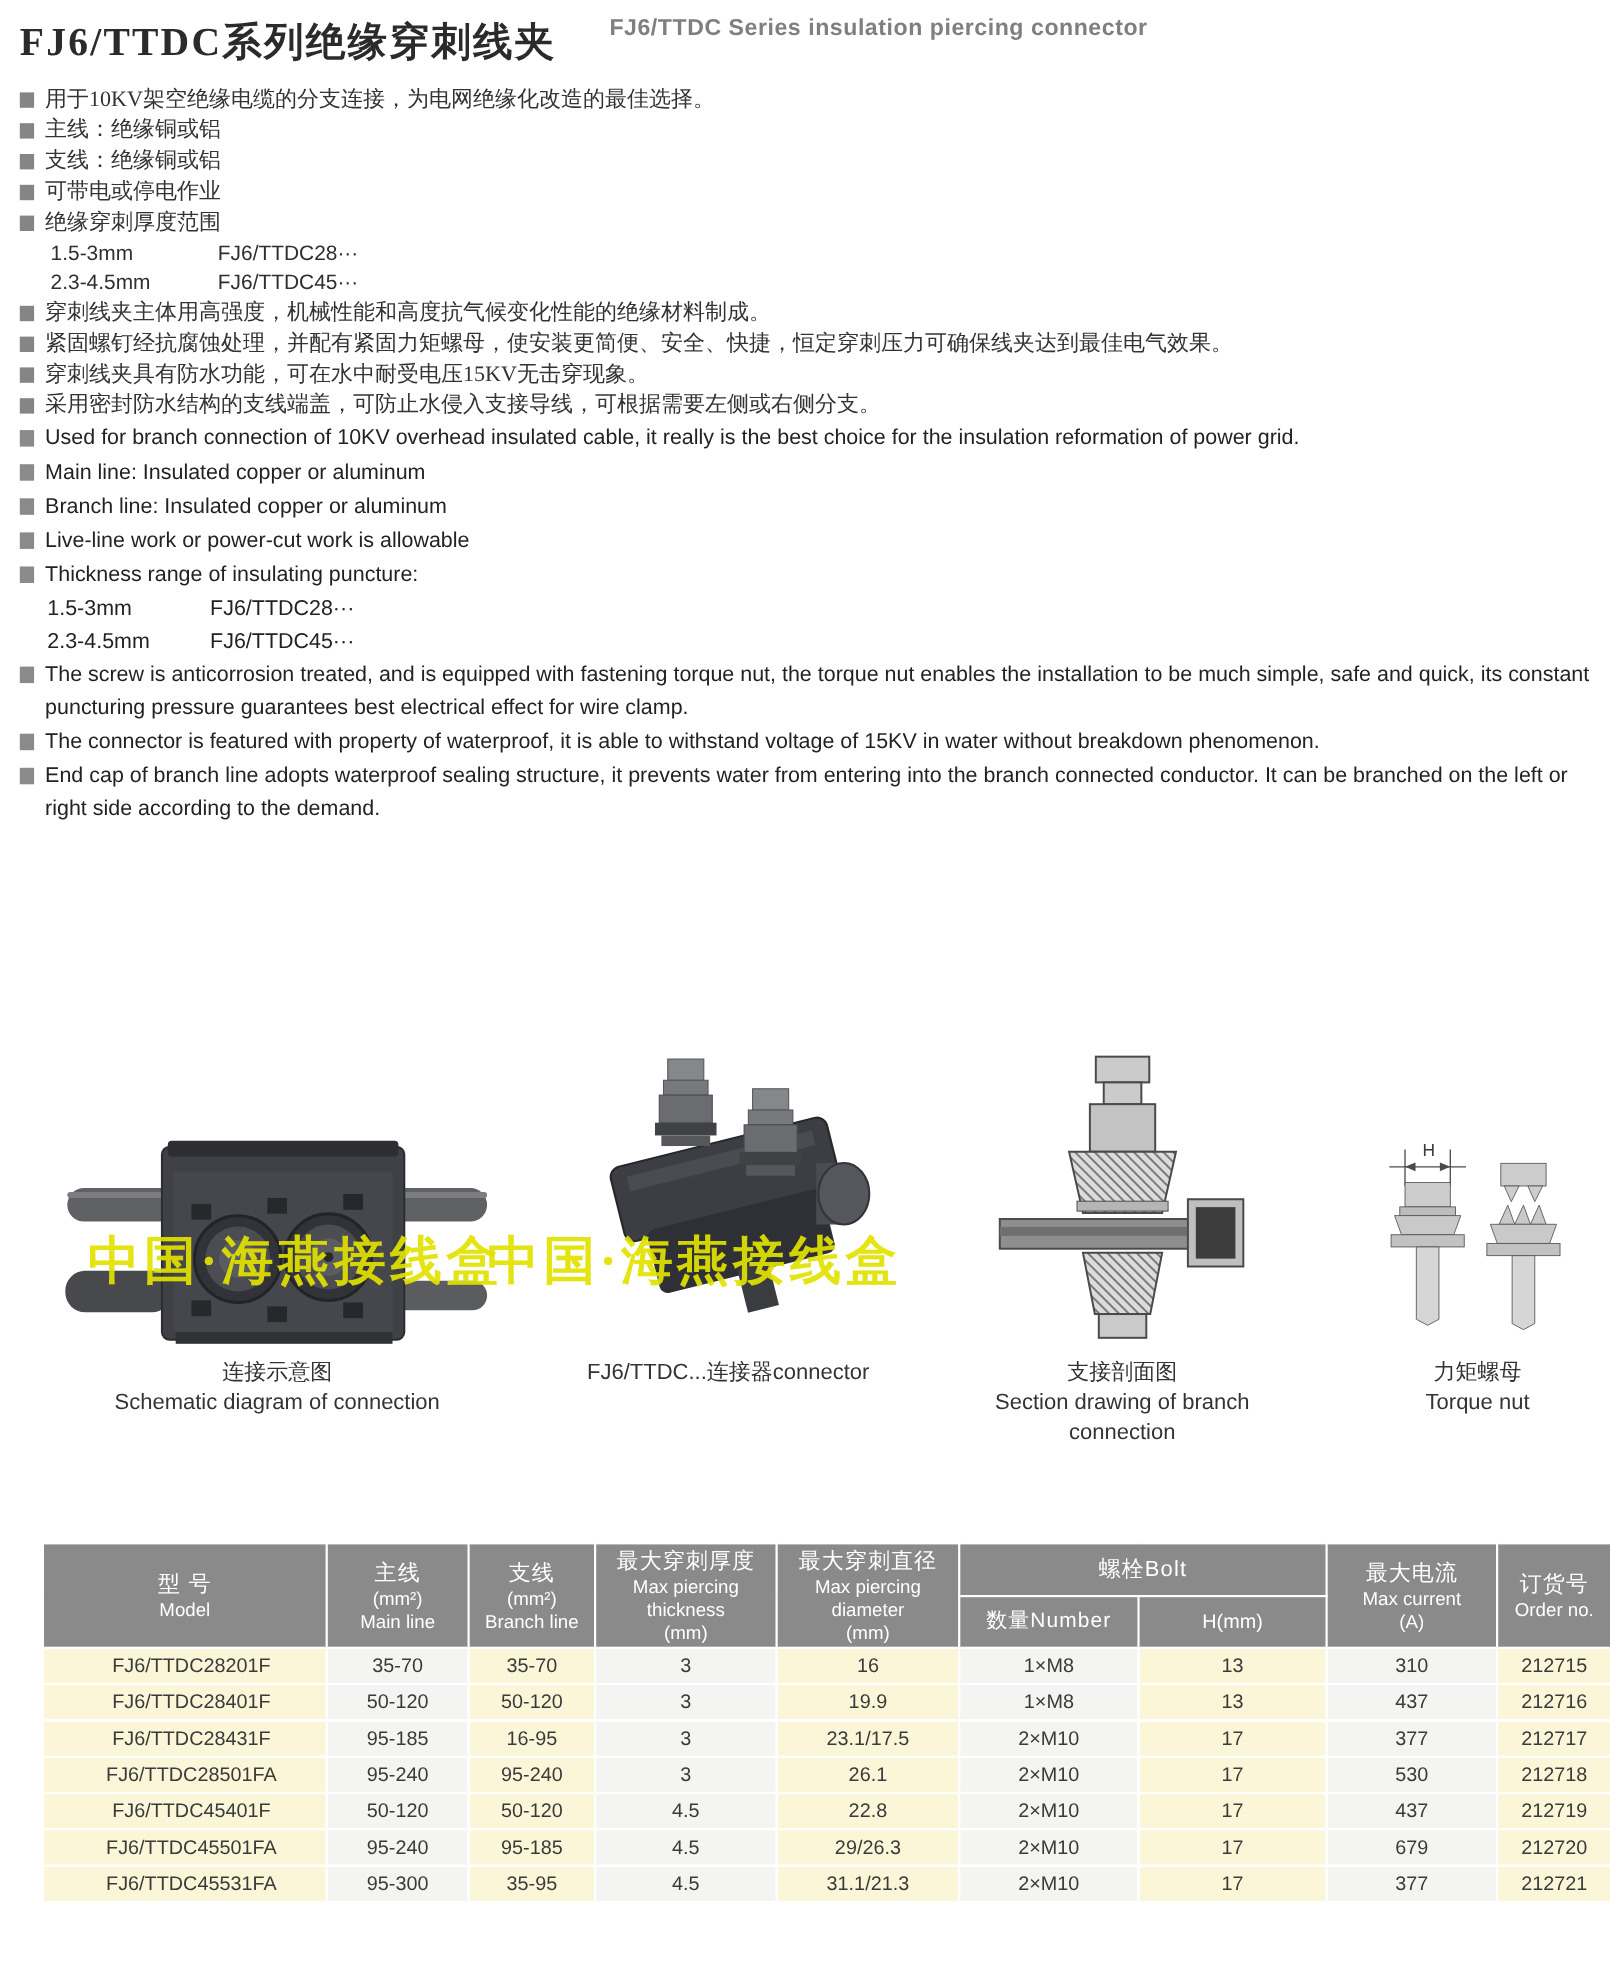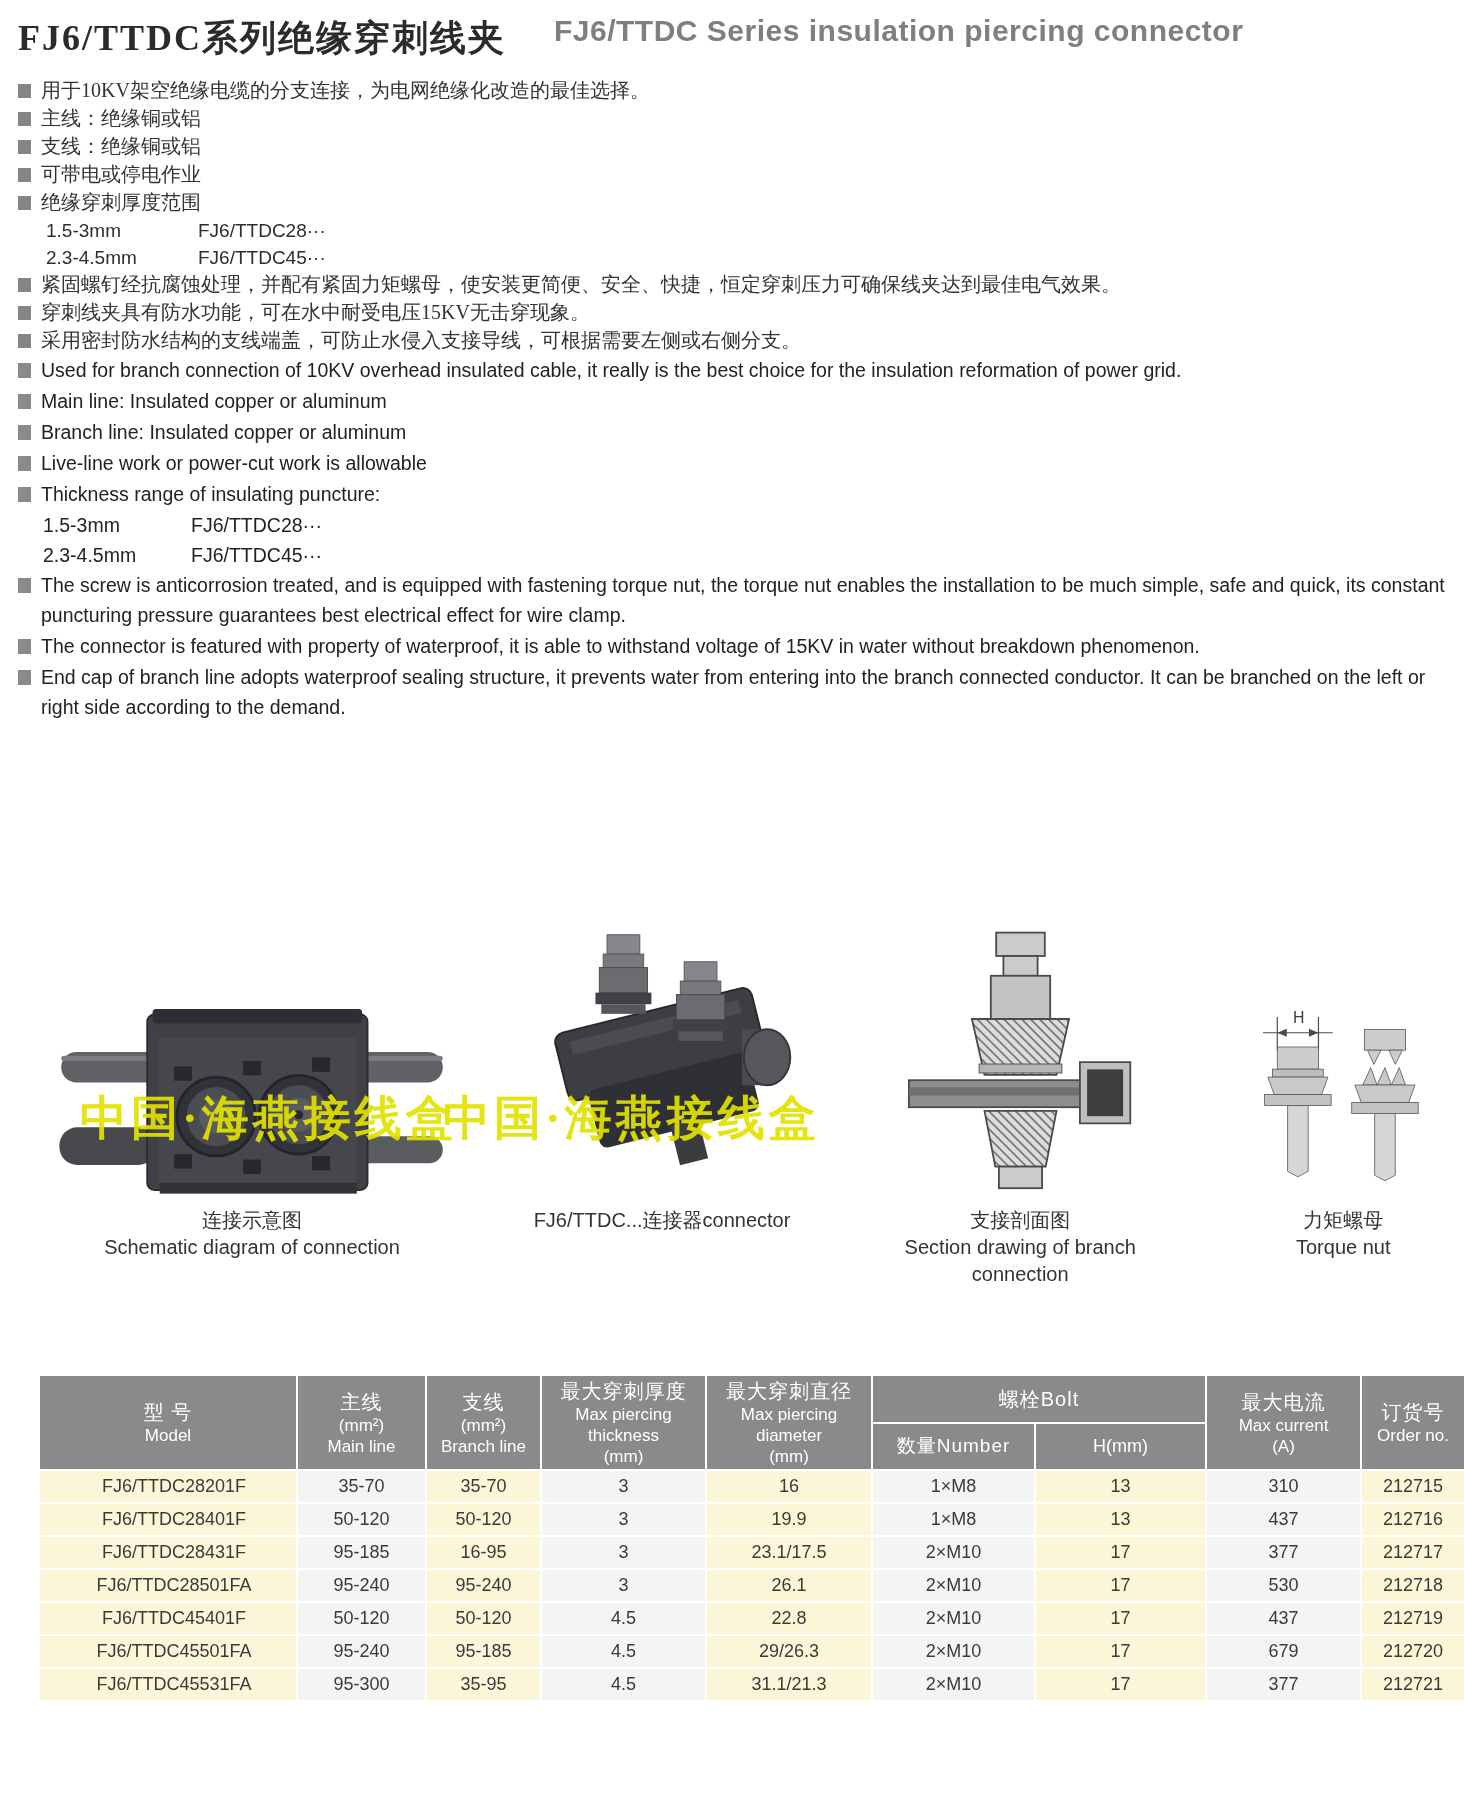--- a/index.html
+++ b/index.html
@@ -4,21 +4,21 @@
 <style>
   html,body{margin:0;padding:0;background:#fff;}
   body{width:1464px;height:1803px;overflow:hidden;position:relative;
        font-family:"Liberation Sans","DejaVu Sans",sans-serif;color:#2b2b2b;}
   .page{padding:14px 0 0 18px;}
 
   
   .title-row{display:flex;white-space:nowrap;}
   .title-zh{font-family:"Liberation Serif","DejaVu Serif",serif;font-weight:700;
             font-size:36px;letter-spacing:2px;color:#2b2b2b;}
-  .title-en{font-size:30px;font-weight:700;color:#7f7f7f;margin-left:48px;
+  .title-en{font-size:21px;font-weight:700;color:#7f7f7f;margin-left:48px;
             letter-spacing:0.5px;padding-bottom:2px;}
 
   
   .list{margin-top:14px;}
   .b-line{display:flex;align-items:flex-start;line-height:27px;margin-bottom:1px;}
   .b-line .sq{flex:0 0 13px;height:14px;background:#858585;margin:7px 10px 0 0;}
   .zh-text{font-family:"Liberation Serif","DejaVu Serif",serif;font-size:20px;color:#333;}
   .sub-line{padding-left:28px;line-height:27px;font-size:19px;color:#2e2e2e;}
   .sub-line .rng{display:inline-block;width:152px;}
   .en-list{width:1438px;}
@@ -85,20 +85,24 @@
     <div class="b-line">
         <span class="sq"></span>
         <span class="zh-text">可带电或停电作业</span>
       </div>
     <div class="b-line">
         <span class="sq"></span>
         <span class="zh-text">绝缘穿刺厚度范围</span>
       </div>
     <div class="sub-line"><span class="rng">1.5-3mm</span><span class="mdl">FJ6/TTDC28···</span></div>
     <div class="sub-line"><span class="rng">2.3-4.5mm</span><span class="mdl">FJ6/TTDC45···</span></div>
+    <div class="b-line">
+        <span class="sq"></span>
+        <span class="zh-text">穿刺线夹主体用高强度，机械性能和高度抗气候变化性能的绝缘材料制成。</span>
+      </div>
     <div class="b-line">
         <span class="sq"></span>
         <span class="zh-text">紧固螺钉经抗腐蚀处理，并配有紧固力矩螺母，使安装更简便、安全、快捷，恒定穿刺压力可确保线夹达到最佳电气效果。</span>
       </div>
     <div class="b-line">
         <span class="sq"></span>
         <span class="zh-text">穿刺线夹具有防水功能，可在水中耐受电压15KV无击穿现象。</span>
       </div>
     <div class="b-line">
         <span class="sq"></span>

